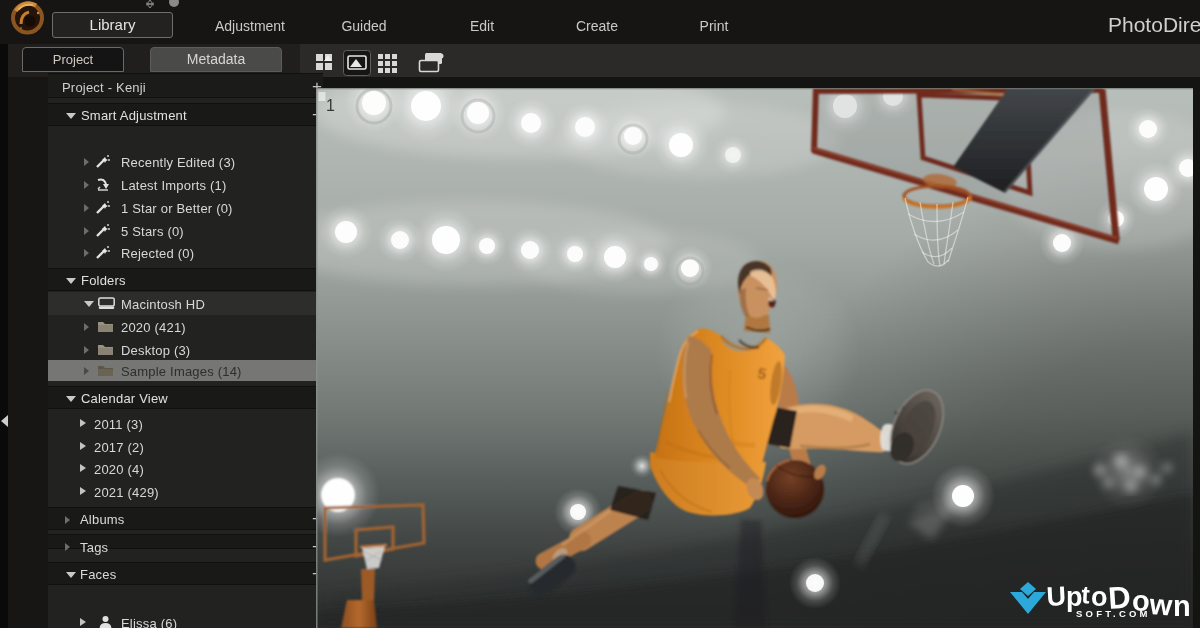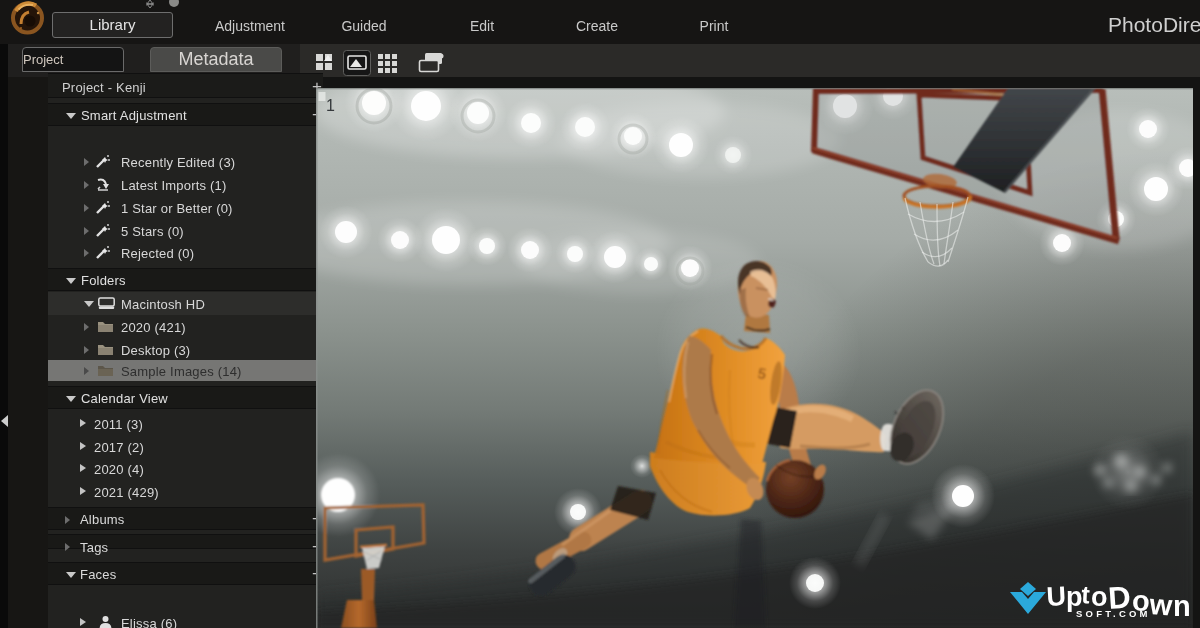--- a/index.html
+++ b/index.html
@@ -7,23 +7,23 @@
   font-family:"Liberation Sans", sans-serif; position:relative; }
 #topbar { position:absolute; left:0; top:0; width:1200px; height:44px; background:#161514; }
 .menu { position:absolute; top:18px; font-size:14px; color:#c9c9c9; transform:translateX(-50%);margin-left:25px; }
 #libbtn { position:absolute; left:52px; top:12px; width:121px; height:26px; background:#232221;
   border:1px solid #6e6e6e; border-radius:3px; color:#e4e4e4; font-size:15px; text-align:center; line-height:24px; }
 #pdtext { position:absolute; left:1108px; top:13px; font-size:21px; color:#cfcfcf; white-space:nowrap; }
 #row2L { position:absolute; left:8px; top:44px; width:292px; height:33px; background:#201f1e; }
 #row2R { position:absolute; left:300px; top:44px; width:900px; height:33px; background:#2b2a28; }
 #photoback { position:absolute; left:283px; top:77px; width:917px; height:551px; background:#141413; }
 #tabProject { position:absolute; left:22px; top:47px; width:102px; height:25px; background:#141414;
-  border:1px solid #6a6a6a; border-radius:4px 4px 0 0; color:#cfc6bd; font-size:13px; line-height:23px; }
+  border:1px solid #6a6a6a; border-radius:4px 4px 0 0; color:#cfc6bd; font-size:13px; text-align:center; line-height:23px; }
 #tabMetadata { position:absolute; left:150px; top:47px; width:132px; height:25px; background:#4a4a48;
-  border:1px solid #5c5c5a; border-radius:4px 4px 0 0; color:#d8d5d2; font-size:18px; text-align:center; line-height:23px; }
+  border:1px solid #5c5c5a; border-radius:4px 4px 0 0; color:#d8d5d2; font-size:14px; text-align:center; line-height:23px; }
 #leftstrip { position:absolute; left:0; top:44px; width:8px; height:584px; background:#0a0a0a; }
 #collapse { position:absolute; left:1px; top:415px; width:0; height:0;
   border-top:6px solid transparent; border-bottom:6px solid transparent; border-right:7px solid #cdcdcd; }
 #sidebar { position:absolute; left:8px; top:73px; width:275px; height:555px; background:#222220; overflow:hidden;margin-left:40px; }
 .hdr { position:absolute; left:0; width:275px; height:23px; background:#191917;
   border-top:1px solid #101010; border-bottom:1px solid #101010; }
 .row { position:absolute; left:0; width:275px; height:23px; }
 .sb-label { position:absolute; font-size:13px; letter-spacing:0.2px; color:#d8d8d8; white-space:nowrap; }
 .plus { position:absolute; left:264px; font-size:17px; color:#c2c2c2; font-weight:normal; }
 .tri-d { position:absolute; width:0; height:0; border-left:5px solid transparent;

